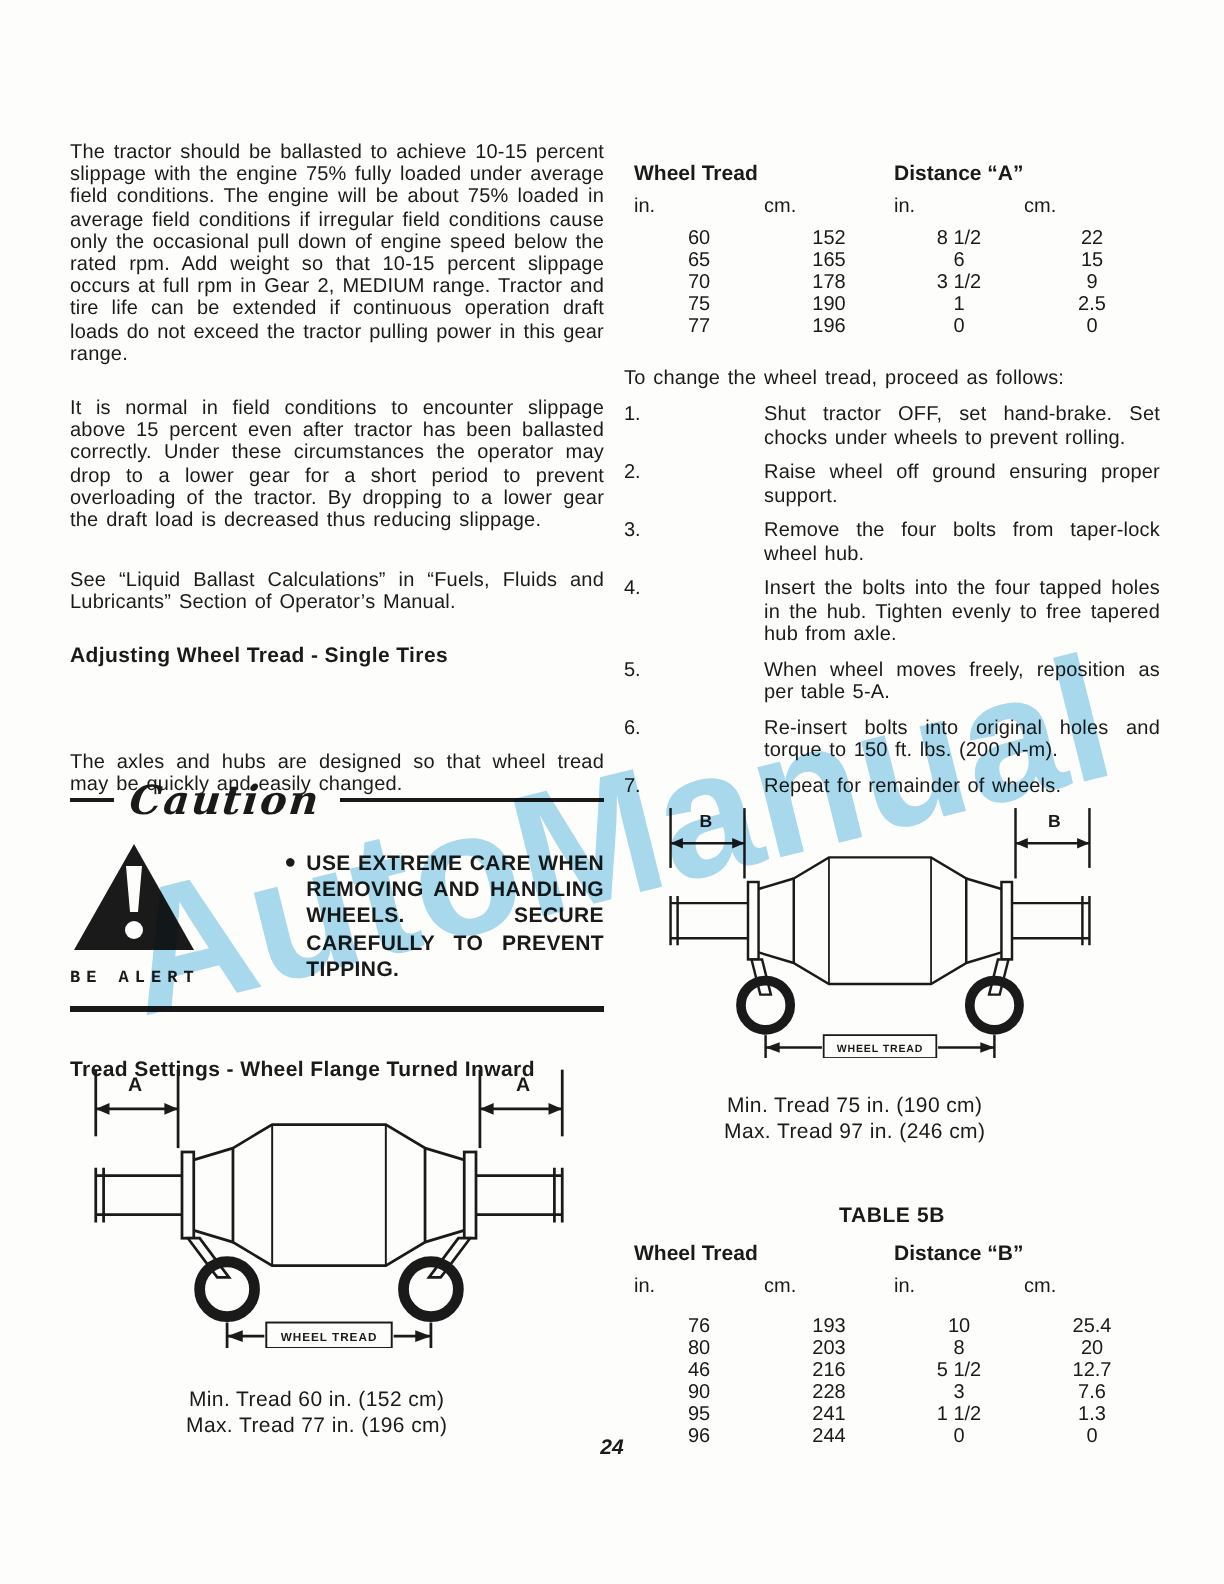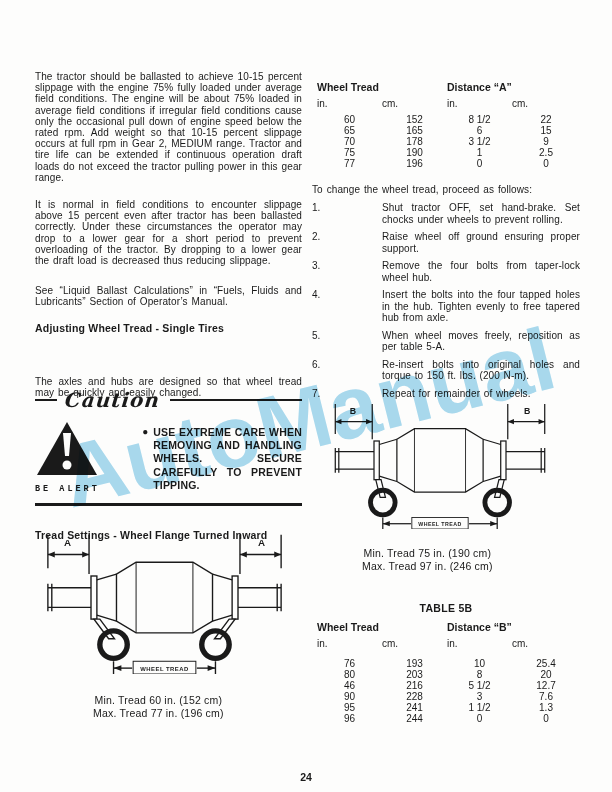--- a/index.html
+++ b/index.html
@@ -296,17 +296,17 @@
           <div class="tbl-row">
           <span>96</span>
           <span>244</span>
           <span>0</span>
           <span>0</span>
         </div>
         </div>
     </div>
   </div>
 
-  <div class="abs pagenum" style="top:771px;">24</div>
+  <div class="abs pagenum" style="top:718px;font-style:italic;">24</div>
 
   <div class="abs watermark" style="color: rgb(116, 195, 230);">AutoManual</div>
 
 </div>
 
 </body></html>

